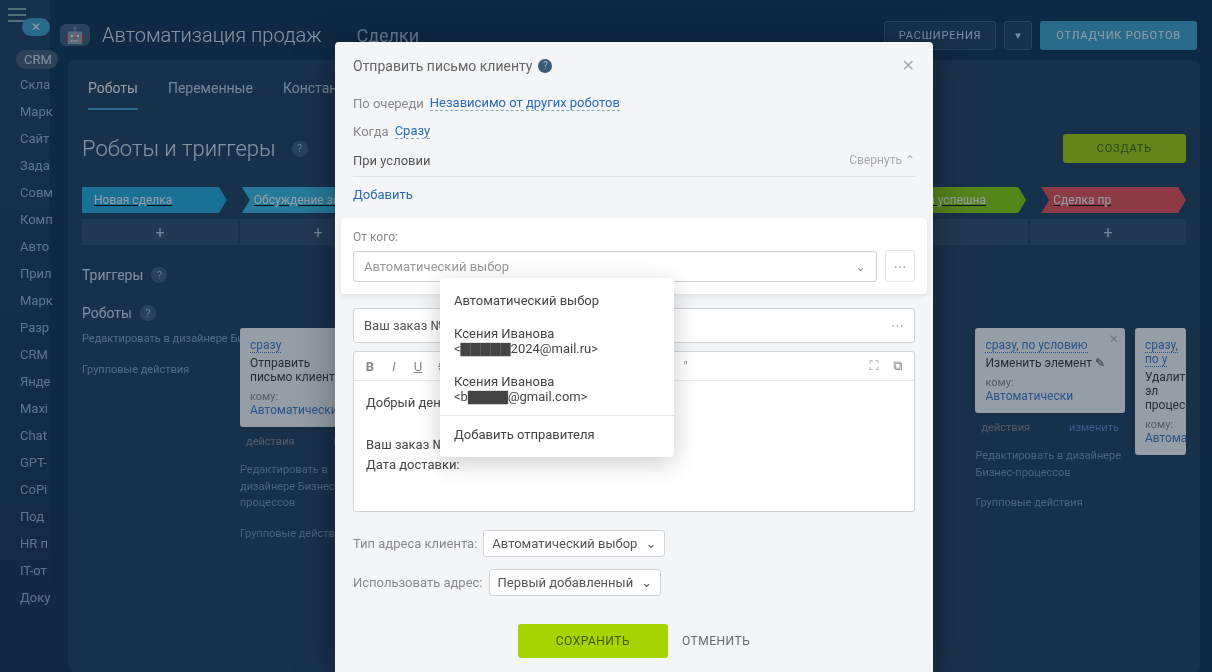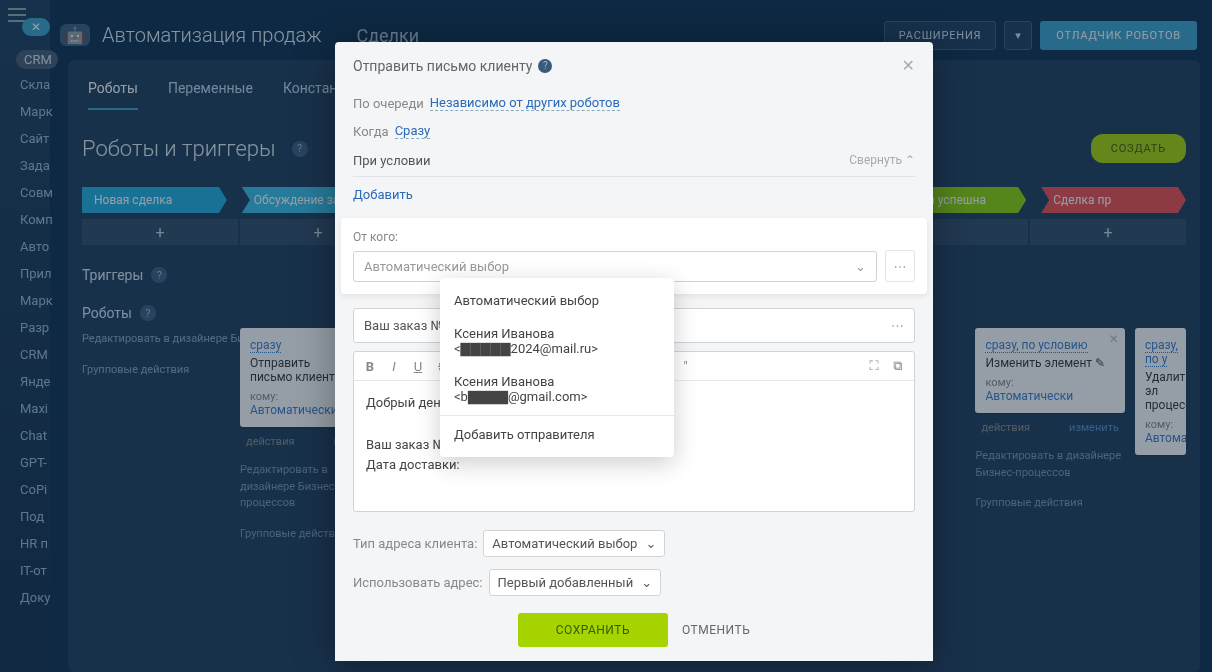--- a/index.html
+++ b/index.html
@@ -24,23 +24,23 @@
 .btn-debug { background: #3aa0c8; border: none; color: #fff; padding: 7px 16px; border-radius: 3px; font-size: 11px; letter-spacing: 0.8px; cursor: pointer; }
 
 .panel { position: absolute; left: 68px; top: 60px; right: 12px; bottom: 0; background: rgba(255,255,255,0.08); border-radius: 6px; padding: 12px 14px; overflow: hidden; }
 .tabs { display: flex; gap: 30px; padding: 8px 6px 0; }
 .tab { color: #c5d5e5; font-size: 14px; padding-bottom: 12px; cursor: pointer; }
 .tab.active { color: #fff; border-bottom: 2px solid #3aa0c8; }
 
 .section-row { display: flex; align-items: center; gap: 16px; margin-top: 24px; }
 .section-title { color: #e5eef5; font-size: 22px; font-weight: 300; }
 .help-circ { width: 16px; height: 16px; border-radius: 50%; background: #3a5a7a; color: #9db8d0; font-size: 11px; display: flex; align-items: center; justify-content: center; }
-.btn-create { background: #a6d400; color: #3a5a00; padding: 8px 20px; border: none; border-radius: 12px; font-size: 11px; letter-spacing: 0.8px; margin-left: auto; cursor: pointer; }
-
-.stage-row { display: flex; gap: 15px; margin-top: 24px; }
+.btn-create { background: #a6d400; color: #3a5a00; padding: 8px 34px; border: none; border-radius: 3px; font-size: 11px; letter-spacing: 0.8px; margin-left: auto; cursor: pointer; }
+
+.stage-row { display: flex; gap: 15px; margin-top: 24px; text-decoration: underline; }
 .stage { flex: 1; height: 26px; font-size: 12px; color: #fff; display: flex; align-items: center; padding: 0 12px; clip-path: polygon(0 0, calc(100% - 8px) 0, 100% 50%, calc(100% - 8px) 100%, 0 100%, 8px 50%); white-space: nowrap; overflow: hidden; cursor: pointer; }
 .stage.s0 { background: #1eb0e0; clip-path: polygon(0 0, calc(100% - 8px) 0, 100% 50%, calc(100% - 8px) 100%, 0 100%); }
 .stage.s1 { background: #36c0e8; }
 .stage.s5 { background: #8ad400; }
 .stage.s6 { background: #ef4b4b; }
 
 .plus-row { display: flex; gap: 2px; margin-top: 6px; }
 .plus-cell { flex: 1; height: 26px; background: rgba(255,255,255,0.07); display: flex; align-items: center; justify-content: center; color: #c5d5e5; font-size: 16px; cursor: pointer; }
 
 .triggers-hdr, .robots-hdr { display: flex; align-items: center; gap: 8px; color: #d5e5f5; font-size: 14px; margin-top: 22px; }
@@ -54,21 +54,21 @@
 .robot-card .name { color: #333; margin-top: 4px; }
 .robot-card .label { color: #888; margin-top: 6px; font-size: 11px; }
 .robot-card .val { color: #3a7ac8; font-size: 12px; }
 .robot-card .close-x { position: absolute; top: 4px; right: 6px; color: #bbb; font-size: 12px; }
 .card-footer { display: flex; justify-content: space-between; padding: 8px 6px 0; font-size: 11px; color: #888; gap: 39px; }
 .card-footer span:last-child { color: #5a8ac8; cursor: pointer; }
 .card-meta { font-size: 11px; color: #7a95aa; margin-top: 14px; line-height: 1.5; }
 
 
 .modal-overlay { position: absolute; inset: 0; background: rgba(20,40,60,0.45); }
-.modal { position: absolute; left: 335px; top: 42px; width: 598px; bottom: 11px; background: #f4f5f7; border-radius: 4px 4px 0 0; box-shadow: 0 6px 40px rgba(0,0,0,0.35); display: flex; flex-direction: column; justify-content: space-between; }
+.modal { position: absolute; left: 335px; top: 42px; width: 598px; bottom: 0; background: #f4f5f7; border-radius: 4px 4px 0 0; box-shadow: 0 6px 40px rgba(0,0,0,0.35); display: flex; flex-direction: column; justify-content: space-between; }
 .modal-header { padding: 14px 18px; display: flex; align-items: center; gap: 6px; }
 .modal-title { font-size: 14px; color: #666; }
 .modal-close { margin-left: auto; color: #aaa; font-size: 16px; cursor: pointer; }
 .modal-body { padding: 0 18px 14px; flex: 1; overflow: auto; font-size: 13px; color: #555; }
 .form-row { display: flex; align-items: center; gap: 6px; padding: 6px 0; }
 .form-row .lbl { color: #888; font-size: 13px; }
 .form-row .link { color: #2a6ab8; border-bottom: 1px dashed #8ab; cursor: pointer; }
 .cond-row { display: flex; justify-content: space-between; border-bottom: 1px solid #e0e4e8; padding: 8px 0; }
 .collapse { color: #aaa; font-size: 12px; cursor: pointer; }
 .add-link { color: #2a6ab8; padding: 10px 0 16px; cursor: pointer; }

